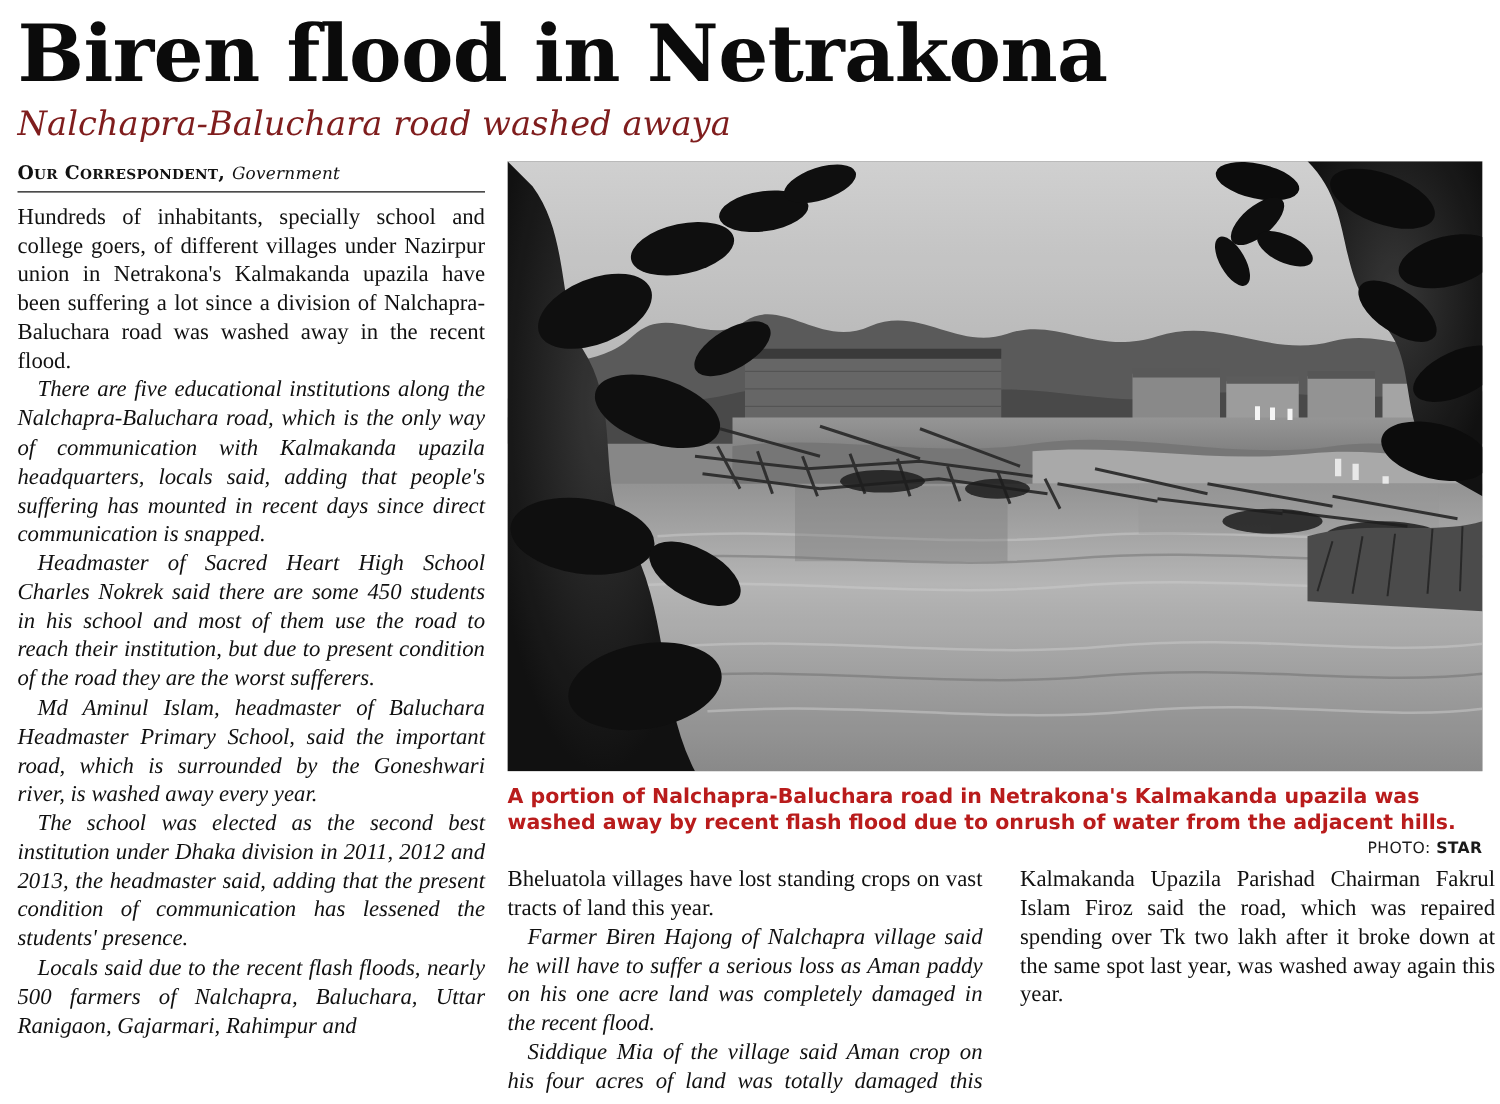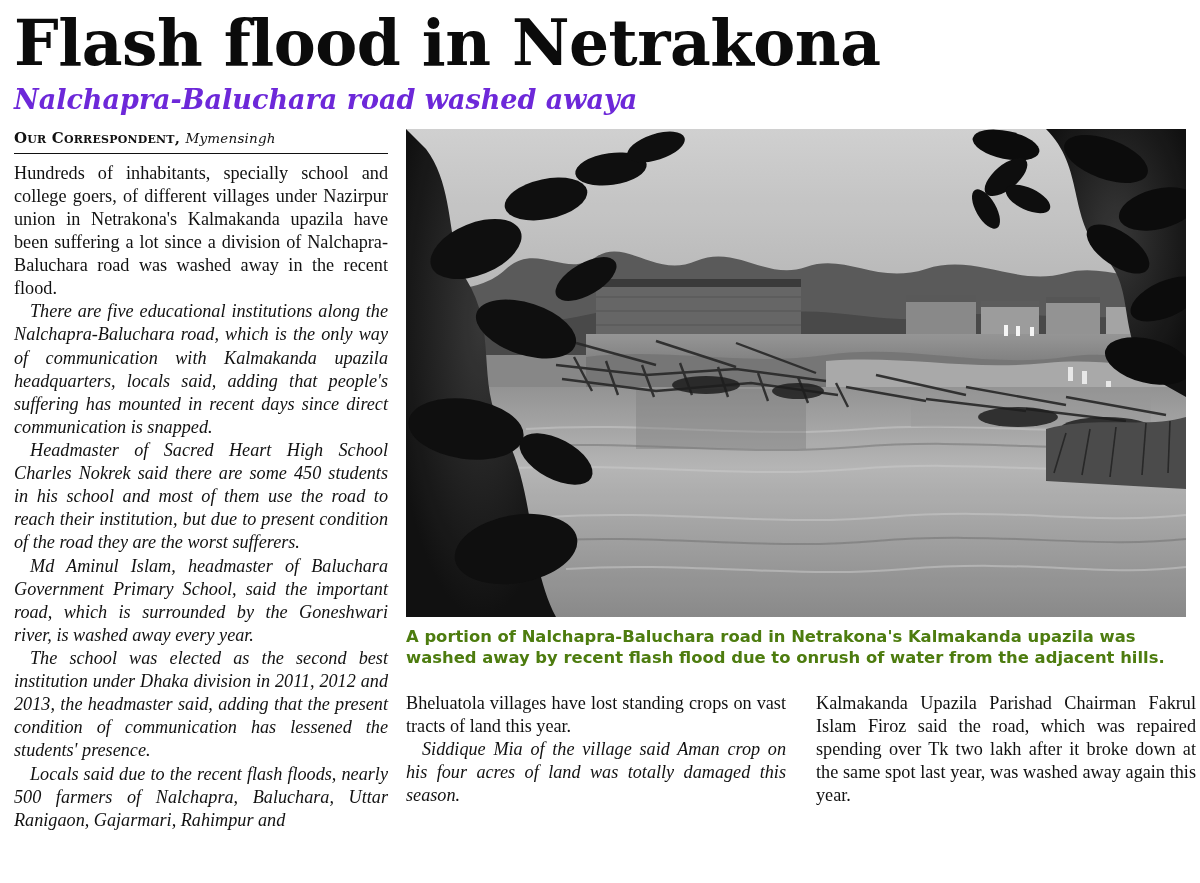--- a/index.html
+++ b/index.html
@@ -28,25 +28,25 @@
     font-weight: bold;
     font-size: 63px;
     line-height: 1.0;
     letter-spacing: -0.5px;
     margin: 12px 0 0 0;
     color: #0b0b0b;
   }
   .subhead {
     font-family: "DejaVu Serif", serif;
     font-style: italic;
-    font-weight: bold;
+    font-weight: normal;
     font-size: 27px;
     line-height: 1.1;
     margin: 10px 0 0 0;
-    color: #6d28d9;
+    color: #7f1d1d;
   }
 
   
   .body-wrap {
     position: relative;
     margin-top: 14px;
   }
 
   .col-left {
     position: absolute;
@@ -108,21 +108,21 @@
     background: #8d8d8d;
   }
   .photo svg { display: block; }
 
   .caption {
     font-family: "DejaVu Sans", sans-serif;
     font-weight: bold;
     font-size: 16.4px;
     line-height: 1.28;
     margin-top: 9px;
-    color: #4d7c0f;
+    color: #b91c1c;
   }
   .credit {
     font-family: "DejaVu Sans", sans-serif;
     font-size: 12.5px;
     text-align: right;
     letter-spacing: 0.4px;
     color: #1a1a1a;
     margin-top: 2px;
   }
   .credit b { letter-spacing: 0.3px; }
@@ -145,35 +145,35 @@
     left: 410px;
     top: 0;
     width: 380px;
   }
 </style>
 </head>
 <body>
 
 <div class="page">
 
-  <h1 class="headline">Flash flood in Netrakona</h1>
+  <h1 class="headline">Biren flood in Netrakona</h1>
   <div class="subhead">Nalchapra-Baluchara road washed awaya</div>
 
   <div class="body-wrap">
 
     <div class="col-left">
       <div class="byline">
         <span>Our Correspondent,</span>
-        <span class="place">Mymensingh</span>
+        <span class="place">Government</span>
       </div>
       <div class="rule"></div>
       <p>Hundreds of inhabitants, specially school and college goers, of different villages under Nazirpur union in Netrakona's Kalmakanda upazila have been suffering a lot since a division of Nalchapra-Baluchara road was washed away in the recent flood.</p>
       <p>There are five educational institutions along the Nalchapra-Baluchara road, which is the only way of communication with Kalmakanda upazila headquarters, locals said, adding that people's suffering has mounted in recent days since direct communication is snapped.</p>
       <p>Headmaster of Sacred Heart High School Charles Nokrek said there are some 450 students in his school and most of them use the road to reach their institution, but due to present condition of the road they are the worst sufferers.</p>
-      <p>Md Aminul Islam, headmaster of Baluchara Government Primary School, said the important road, which is surrounded by the Goneshwari river, is washed away every year.</p>
+      <p>Md Aminul Islam, headmaster of Baluchara Headmaster Primary School, said the important road, which is surrounded by the Goneshwari river, is washed away every year.</p>
       <p>The school was elected as the second best institution under Dhaka division in 2011, 2012 and 2013, the headmaster said, adding that the present condition of communication has lessened the students' presence.</p>
       <p>Locals said due to the recent flash floods, nearly 500 farmers of Nalchapra, Baluchara, Uttar Ranigaon, Gajarmari, Rahimpur and</p>
     </div>
 
     <div class="photo-block">
       <div class="photo">
         <svg width="780" height="488" viewBox="0 0 780 488">
           <defs>
             <linearGradient id="sky" x1="0" y1="0" x2="0" y2="1">
               <stop offset="0%" stop-color="#d9d9d9"></stop>
@@ -311,25 +311,30 @@
             <ellipse cx="600" cy="48" rx="26" ry="12" transform="rotate(-40 600 48)"></ellipse>
             <ellipse cx="622" cy="70" rx="24" ry="11" transform="rotate(25 622 70)"></ellipse>
             <ellipse cx="580" cy="80" rx="22" ry="10" transform="rotate(60 580 80)"></ellipse>
           </g>
 
           <rect x="0" y="0" width="780" height="488" fill="#000" opacity="0.04"></rect>
         </svg>
       </div>
 
       <div class="caption">A portion of Nalchapra-Baluchara road in Netrakona's Kalmakanda upazila was washed away by recent flash flood due to onrush of water from the adjacent hills.</div>
+      <div class="credit">
+        <span>PHOTO:</span>
+        <b>STAR</b>
+      </div>
     </div>
 
     <div class="lower">
       <div class="col-mid">
         <p>Bheluatola villages have lost standing crops on vast tracts of land this year.</p>
+        <p>Farmer Biren Hajong of Nalchapra village said he will have to suffer a serious loss as Aman paddy on his one acre land was completely damaged in the recent flood.</p>
         <p>Siddique Mia of the village said Aman crop on his four acres of land was totally damaged this season.</p>
       </div>
       <div class="col-right">
         <p>Kalmakanda Upazila Parishad Chairman Fakrul Islam Firoz said the road, which was repaired spending over Tk two lakh after it broke down at the same spot last year, was washed away again this year.</p>
       </div>
     </div>
 
   </div>
 </div>
 

